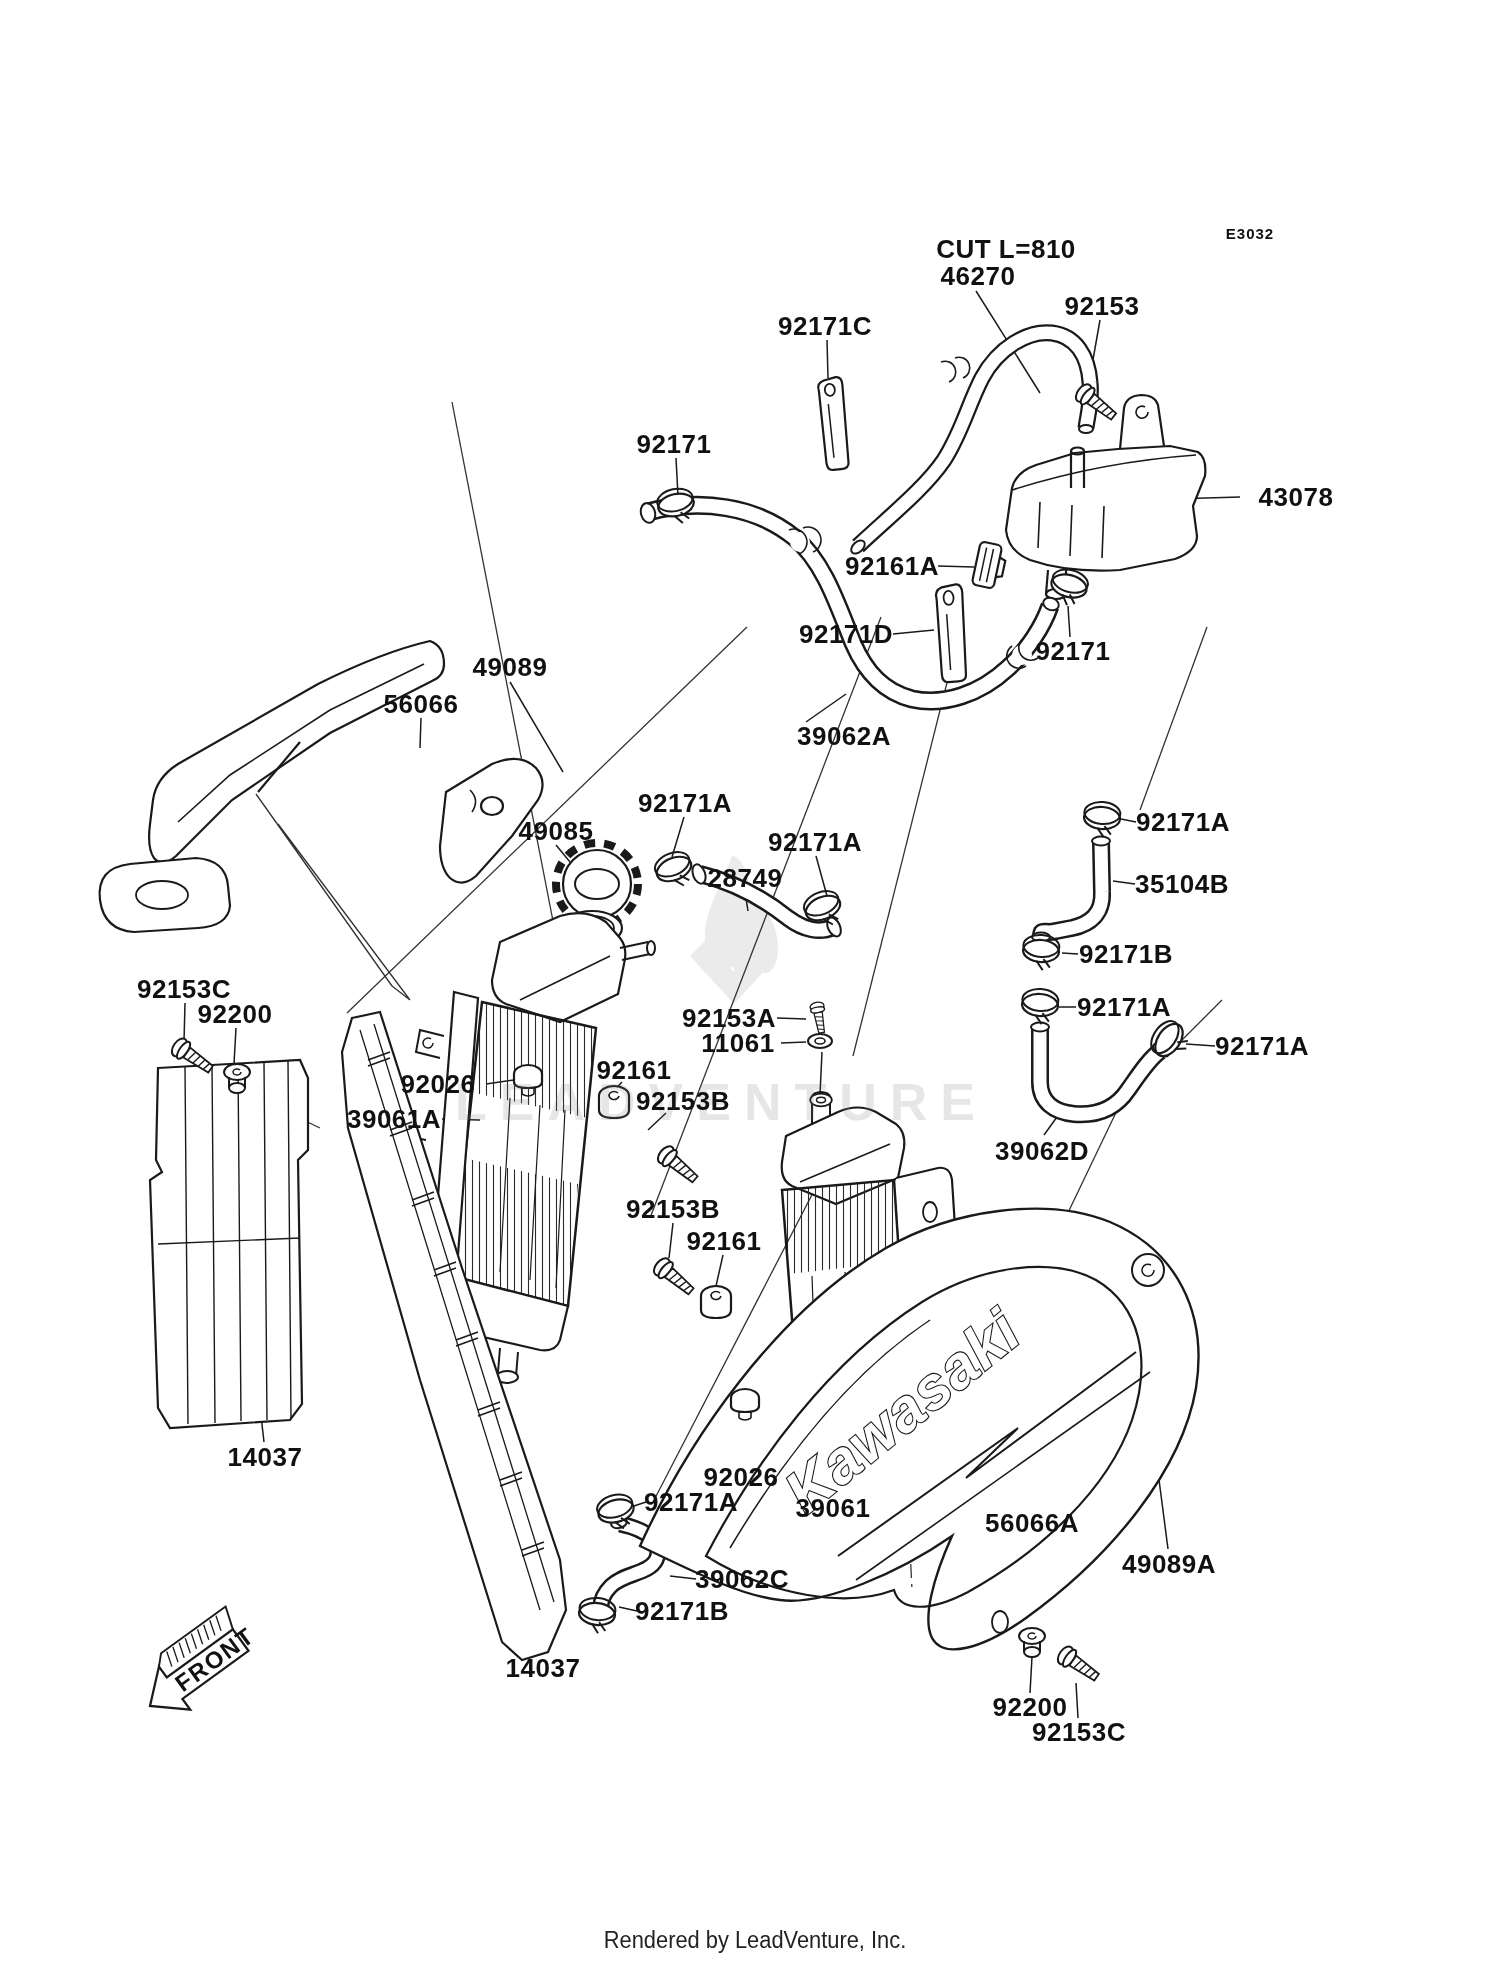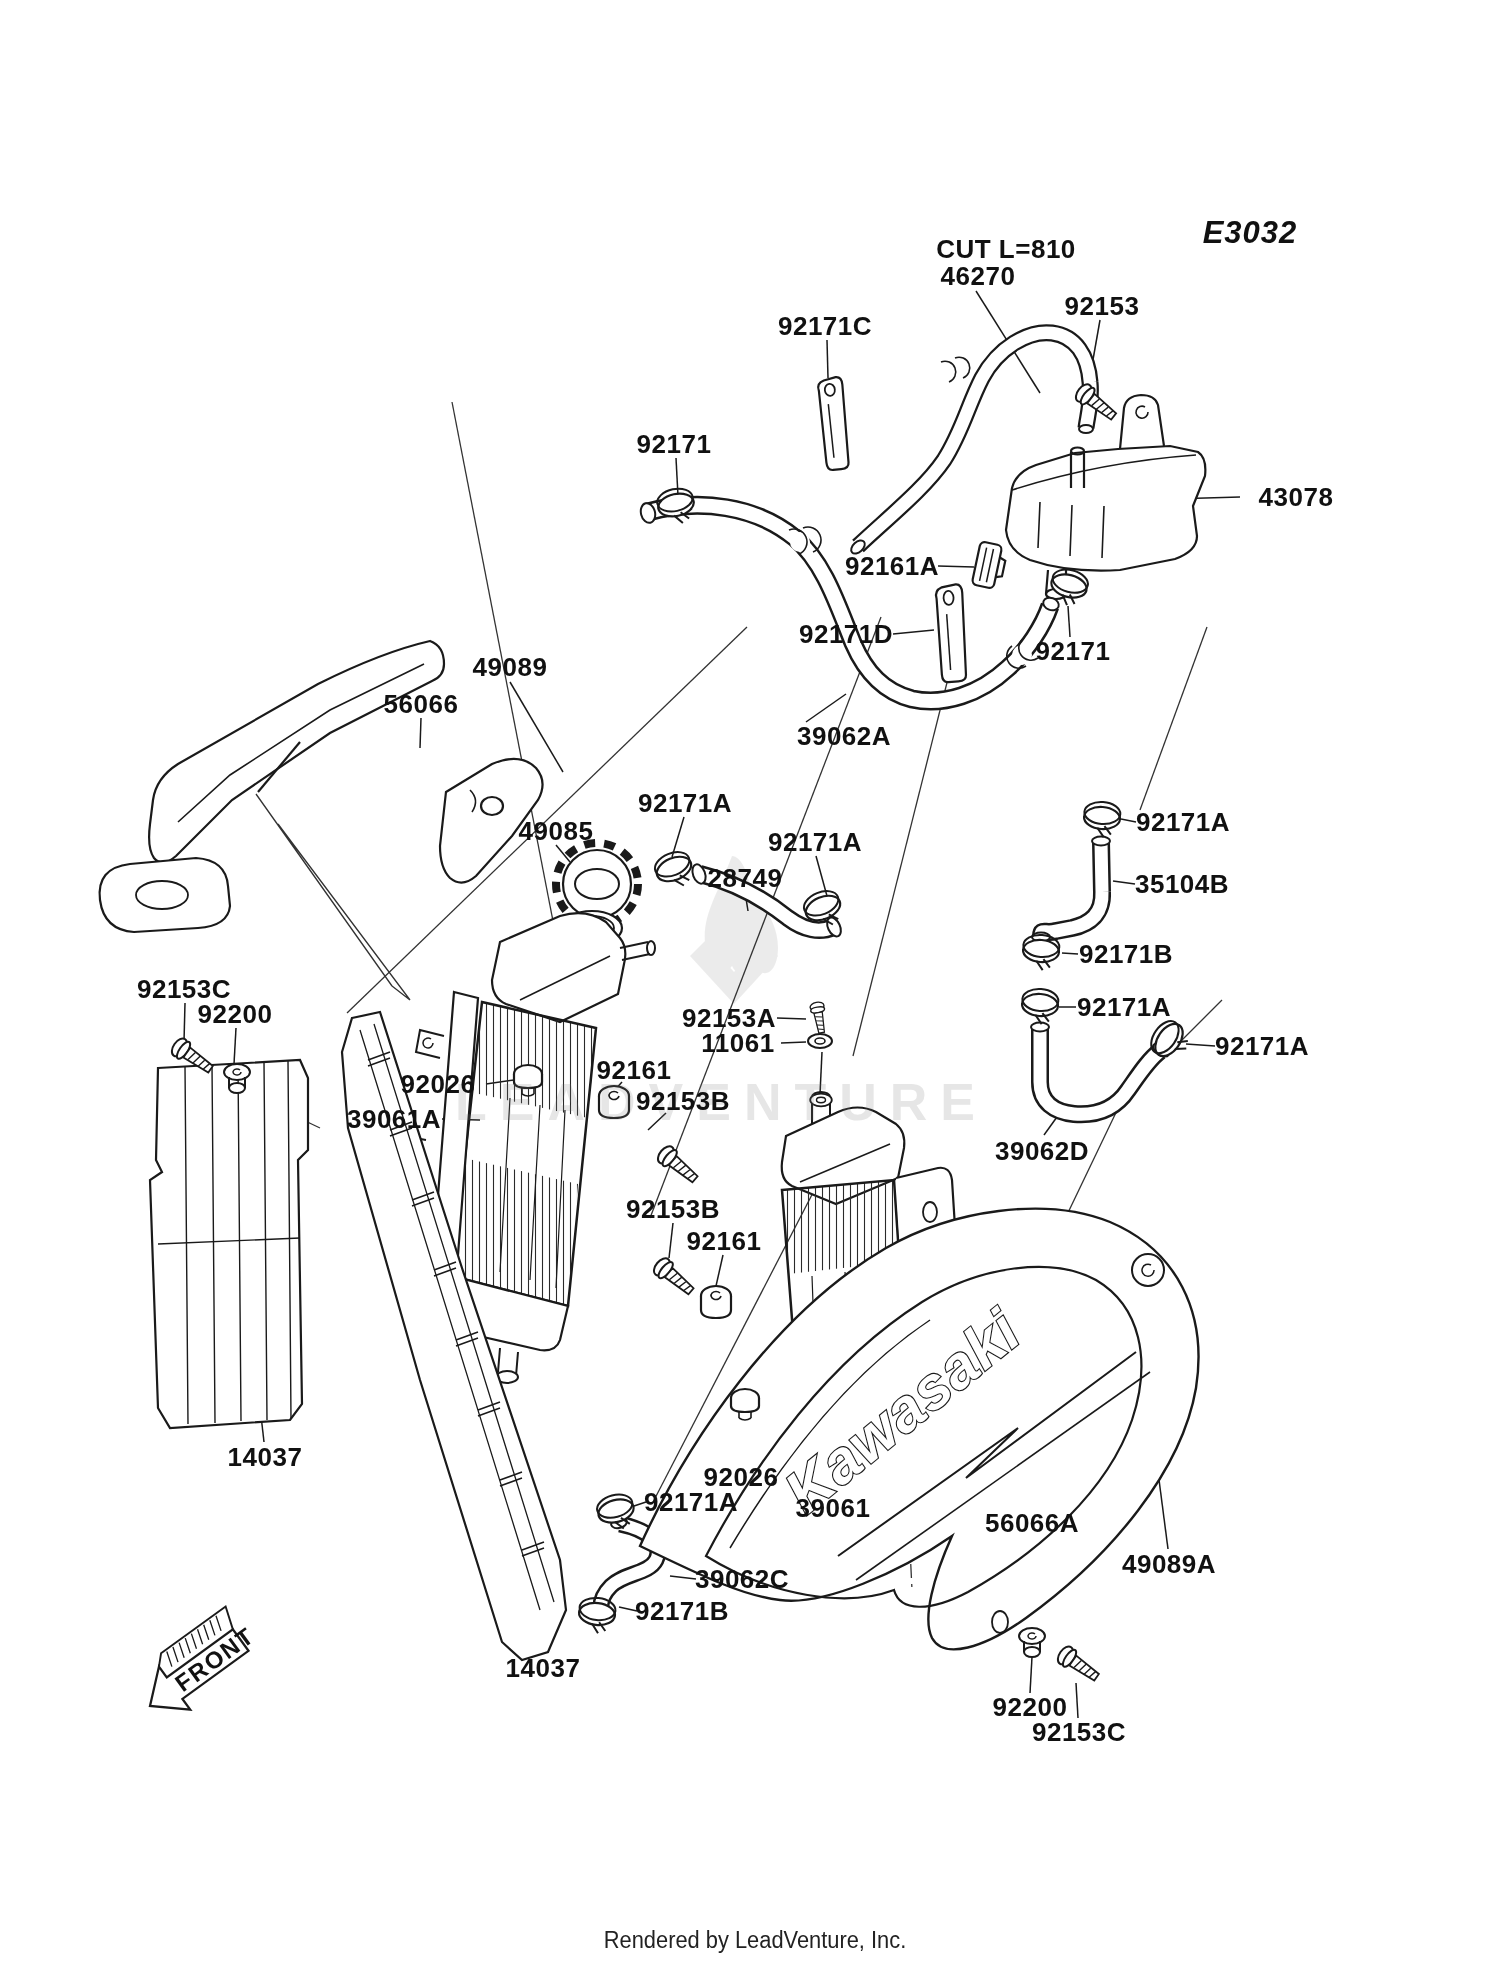--- a/index.html
+++ b/index.html
@@ -1,21 +1,21 @@
 <!DOCTYPE html>
 <html><head>
 <meta charset="utf-8">
 <style>
   html,body{margin:0;padding:0;background:#fff;}
   .stage{position:relative;width:1500px;height:1962px;background:#fff;overflow:hidden;
          font-family:"Liberation Sans",sans-serif;}
   .artwork{position:absolute;left:0;top:0;}
   .lbl{position:absolute;transform:translate(-50%,-50%);font-weight:700;font-size:26px;
        color:#111;white-space:nowrap;letter-spacing:0.5px;}
-  .lbl.code{font-size:31px;letter-spacing:1px;font-style:italic;}
+  .lbl.code{font-size:15px;letter-spacing:1px;}
   .footer{position:absolute;left:755px;top:1940px;transform:translate(-50%,-50%) scaleX(0.95);
           font-size:23px;color:#222;white-space:nowrap;}
   svg text{font-family:"Liberation Sans",sans-serif;}
 </style>
 </head>
 <body>
 
 <div class="stage">
 
 <svg class="artwork" width="1500" height="1962" viewBox="0 0 1500 1962">

